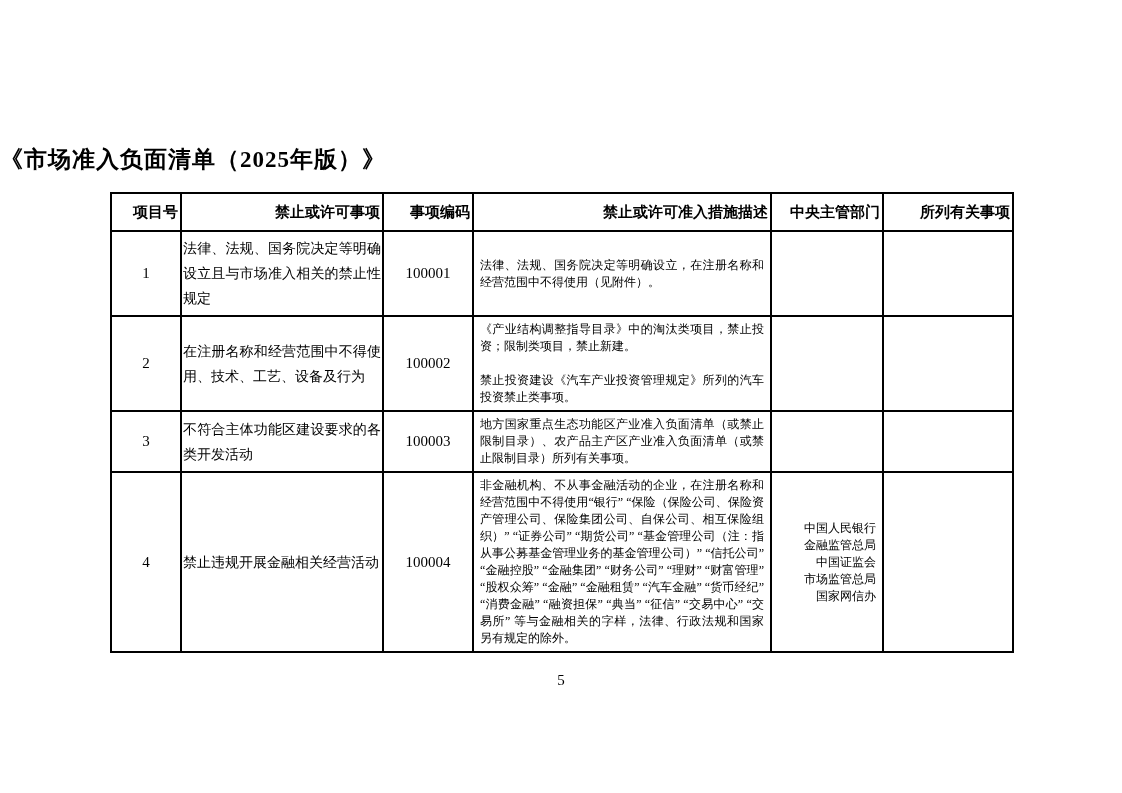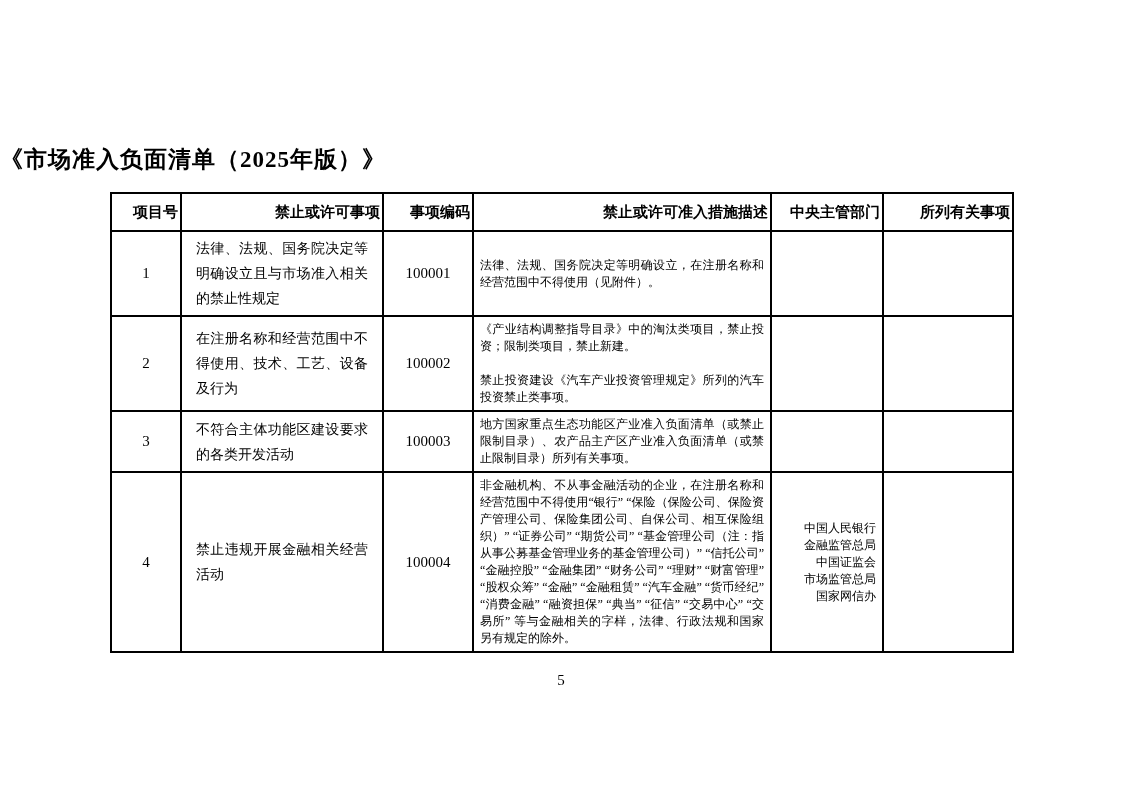--- a/index.html
+++ b/index.html
@@ -49,21 +49,21 @@
     padding: 2px 8px;
     height: 33px;
   }
   td.c-id, td.c-code {
     text-align: center;
     font-size: 15px;
   }
   td.c-item {
     font-size: 14px;
     line-height: 25px;
-    padding: 4px 14px;
+    padding: 4px 1px;
     text-align: justify;
   }
   td.c-desc {
     font-size: 12px;
     line-height: 17px;
     padding: 4px 6px;
     text-align: justify;
     white-space: pre-line;
   }
   td.c-auth {

